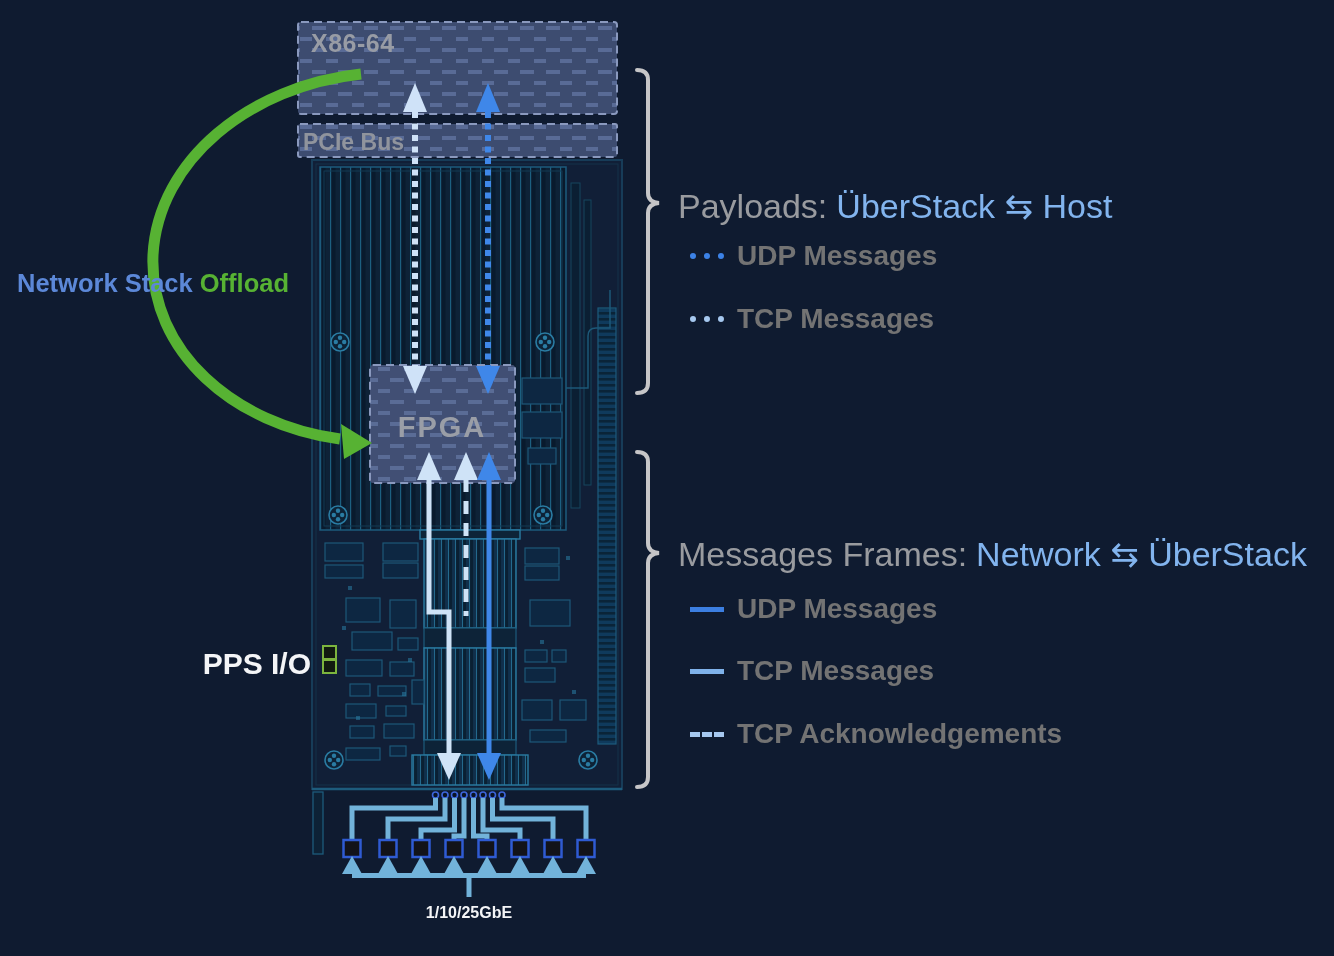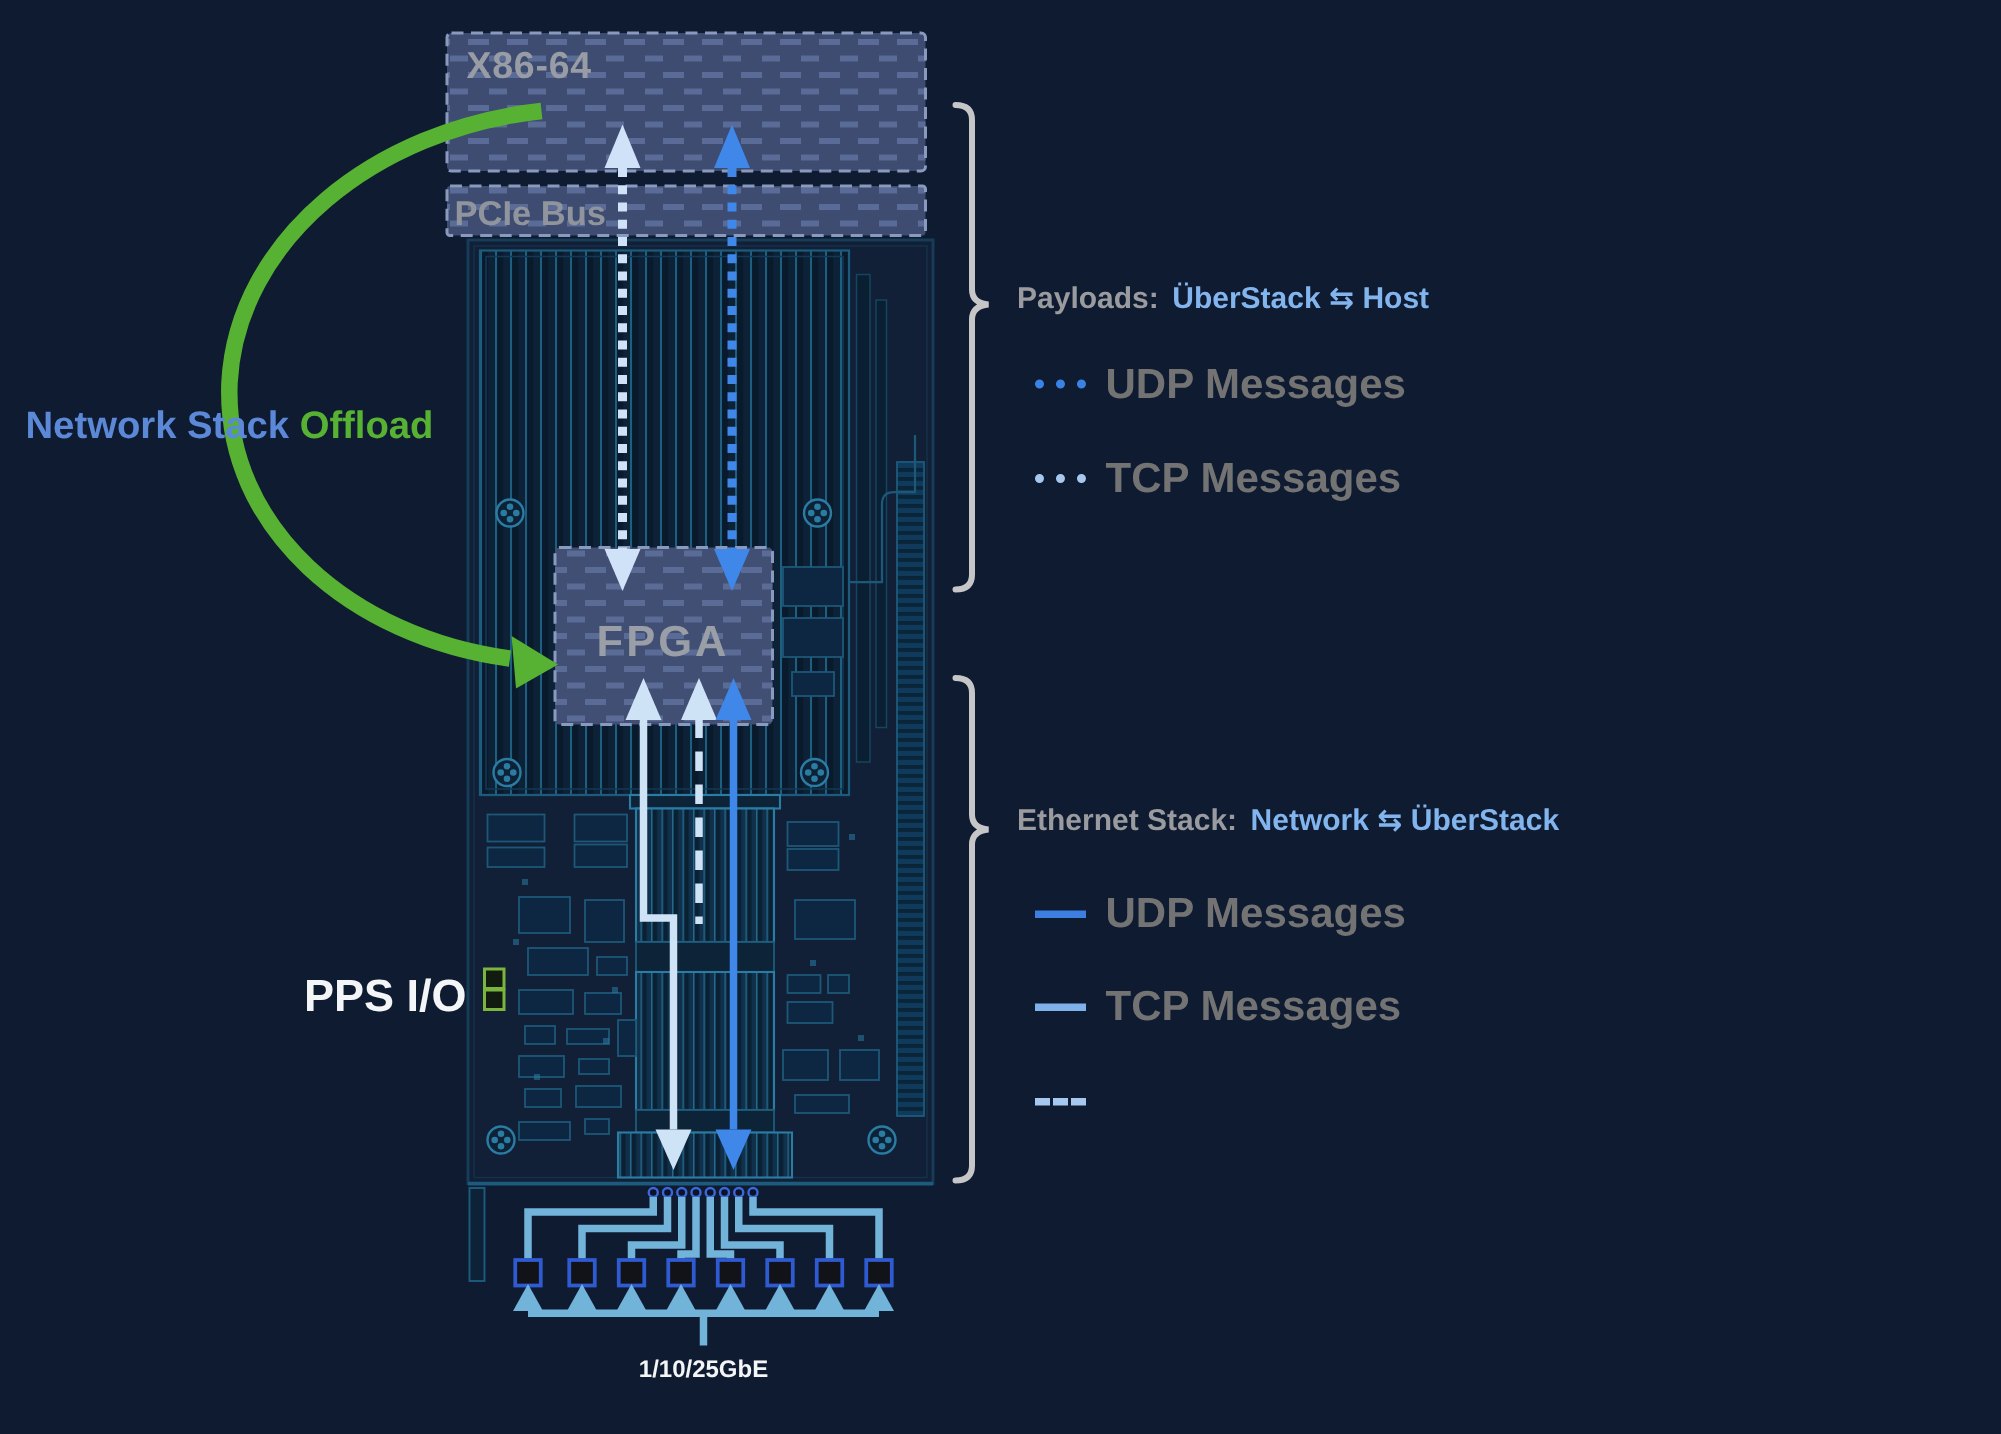--- a/index.html
+++ b/index.html
@@ -3,21 +3,21 @@
 <meta charset="utf-8">
 <style>
   html,body{margin:0;padding:0;background:#0f1b30;}
   body{width:1334px;height:956px;position:relative;overflow:hidden;
        font-family:"Liberation Sans","DejaVu Sans",sans-serif;}
   .abs{position:absolute;}
   svg{display:block;}
   svg text{font-family:"Liberation Sans","DejaVu Sans",sans-serif;font-weight:bold;}
 
   
-  .lg-h{position:absolute;font-size:20px;font-weight:bold;white-space:nowrap;}
+  .lg-h{position:absolute;font-size:34px;font-weight:normal;white-space:nowrap;}
   .lg-prefix{color:#999b9f;margin-right:9px;}
   .lg-accent{color:#82b4ee;}
   .lg-row{position:absolute;display:flex;align-items:center;height:36px;}
   .sw{width:34px;height:0;flex:0 0 auto;}
   .sw.dotted{border-bottom-width:6px;border-bottom-style:dotted;}
   .sw.solid{border-bottom-width:5px;border-bottom-style:solid;}
   .sw.dashed{border-bottom-width:5px;border-bottom-style:dashed;}
   .lg-label{color:#737373;font-size:28px;font-weight:bold;margin-left:13px;white-space:nowrap;}
 </style>
 </head>
@@ -246,26 +246,27 @@
 <div class="lg-row" style="left:690px;top:238px">
   <div class="sw dotted" style="border-bottom-color: rgb(60, 130, 230);"></div>
   <div class="lg-label">UDP Messages</div>
 </div>
 <div class="lg-row" style="left:690px;top:301px">
   <div class="sw dotted" style="border-bottom-color: rgb(166, 200, 239);"></div>
   <div class="lg-label">TCP Messages</div>
 </div>
 
 <div class="lg-h" style="left:678px;top:534px">
-  <span class="lg-prefix">Ethernet Stack:</span><span class="lg-accent">Network ⇆ ÜberStack</span>
+  <span class="lg-prefix">Messages Frames:</span><span class="lg-accent">Network ⇆ ÜberStack</span>
 </div>
 
 <div class="lg-row" style="left:690px;top:591px">
   <div class="sw solid" style="border-bottom-color: rgb(60, 127, 225);"></div>
   <div class="lg-label">UDP Messages</div>
 </div>
 <div class="lg-row" style="left:690px;top:653px">
   <div class="sw solid" style="border-bottom-color: rgb(127, 178, 234);"></div>
   <div class="lg-label">TCP Messages</div>
 </div>
 <div class="lg-row" style="left:690px;top:716px">
   <div class="sw dashed" style="border-bottom-color: rgb(166, 200, 239);"></div>
+  <div class="lg-label">TCP Acknowledgements</div>
 </div>
 
 </body></html>

